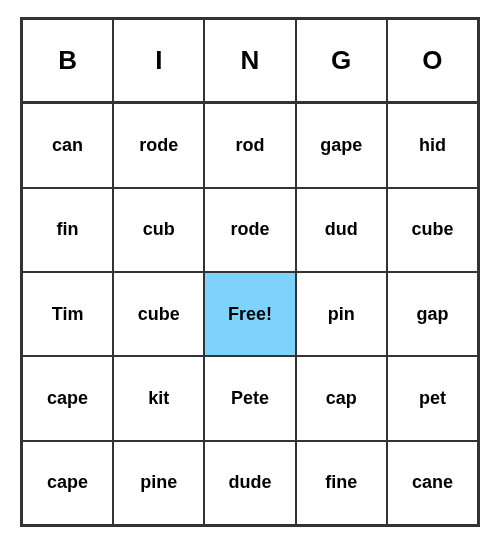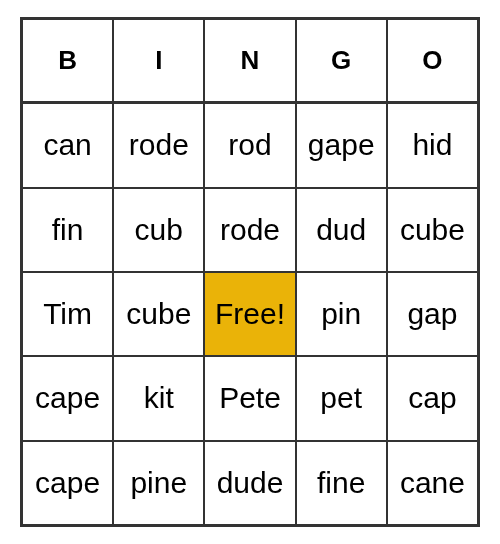--- a/index.html
+++ b/index.html
@@ -30,32 +30,32 @@
       display: flex;
       flex: 1;
     }
 
     .bingo-cell {
       flex: 1;
       display: flex;
       align-items: center;
       justify-content: center;
       border: 1px solid #333;
-      font-size: 30px;
-      font-weight: normal;
+      font-size: 18px;
+      font-weight: bold;
     }
 
     .bingo-header .bingo-cell {
       font-size: 26px;
       font-weight: bold;
       border-bottom: 2px solid #333;
     }
 
     .free-cell {
-      background: #eab308;
+      background: #7dd3fc;
     }
   </style>
 </head>
 <body>
 
 <div class="bingo-card">
   <div class="bingo-row bingo-header">
     <div class="bingo-cell">B</div>
     <div class="bingo-cell">I</div>
     <div class="bingo-cell">N</div>
@@ -84,22 +84,22 @@
     <div class="bingo-cell">cube</div>
     <div class="bingo-cell free-cell">Free!</div>
     <div class="bingo-cell">pin</div>
     <div class="bingo-cell">gap</div>
   </div>
 
   <div class="bingo-row">
     <div class="bingo-cell">cape</div>
     <div class="bingo-cell">kit</div>
     <div class="bingo-cell">Pete</div>
+    <div class="bingo-cell">cap</div>
     <div class="bingo-cell">pet</div>
-    <div class="bingo-cell">cap</div>
   </div>
 
   <div class="bingo-row">
     <div class="bingo-cell">cape</div>
     <div class="bingo-cell">pine</div>
     <div class="bingo-cell">dude</div>
     <div class="bingo-cell">fine</div>
     <div class="bingo-cell">cane</div>
   </div>
 </div>

